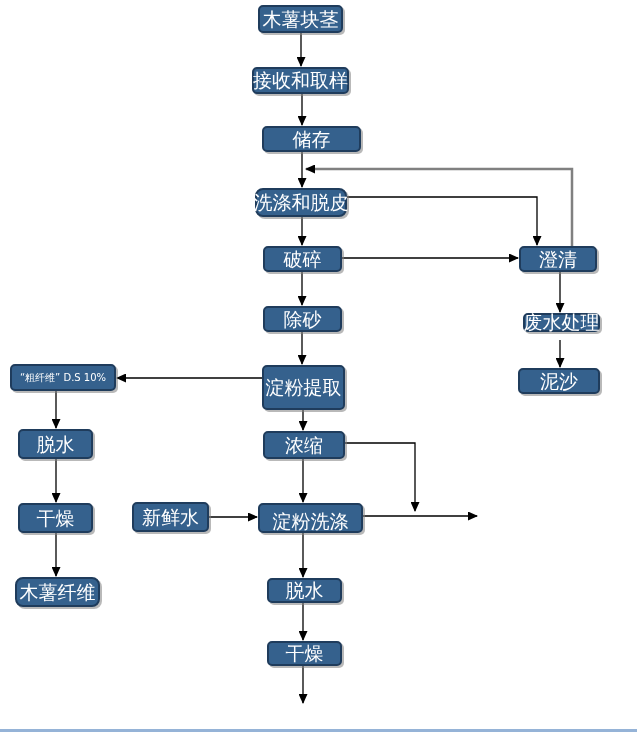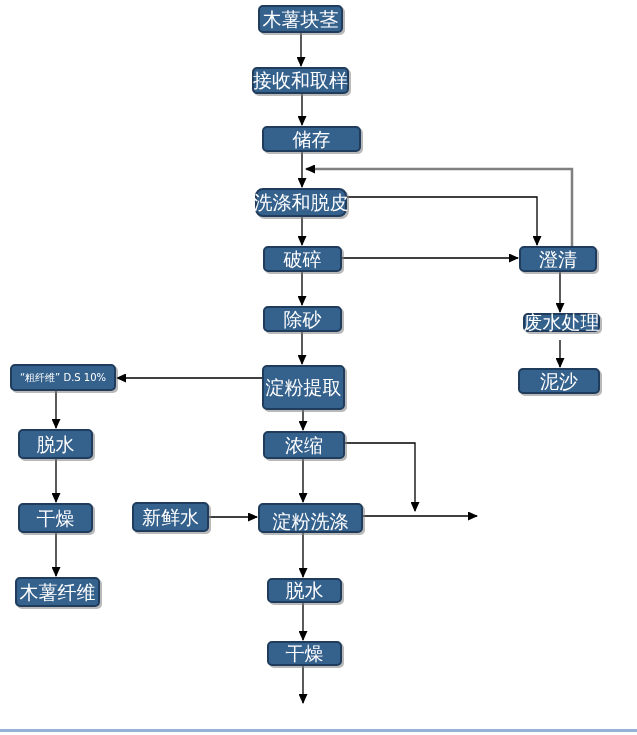--- a/index.html
+++ b/index.html
@@ -122,21 +122,21 @@
     </div>
     <div class="node" style="left: 18px; top: 503px; width: 75px; height: 30px;">
       <span>干燥</span>
     </div>
     <div class="node" style="left: 132px; top: 502px; width: 77px; height: 30px;">
       <span>新鲜水</span>
     </div>
     <div class="node" style="left: 258px; top: 503px; width: 105px; height: 30px; align-items: flex-end;">
       <span>淀粉洗涤</span>
     </div>
-    <div class="node" style="left: 15px; top: 577px; width: 85px; height: 30px;">
+    <div class="node" style="left: 15px; top: 577px; width: 85px; height: 30px; border-radius: 8px;">
       <span>木薯纤维</span>
     </div>
     <div class="node" style="left: 267px; top: 578px; width: 75px; height: 25px;">
       <span>脱水</span>
     </div>
     <div class="node" style="left: 267px; top: 641px; width: 75px; height: 25px;">
       <span>干燥</span>
     </div>
     <div class="node" style="left: 270px; top: 704px; width: 75px; height: 25px; margin-top: 32px;">
       <span>淀粉</span>

